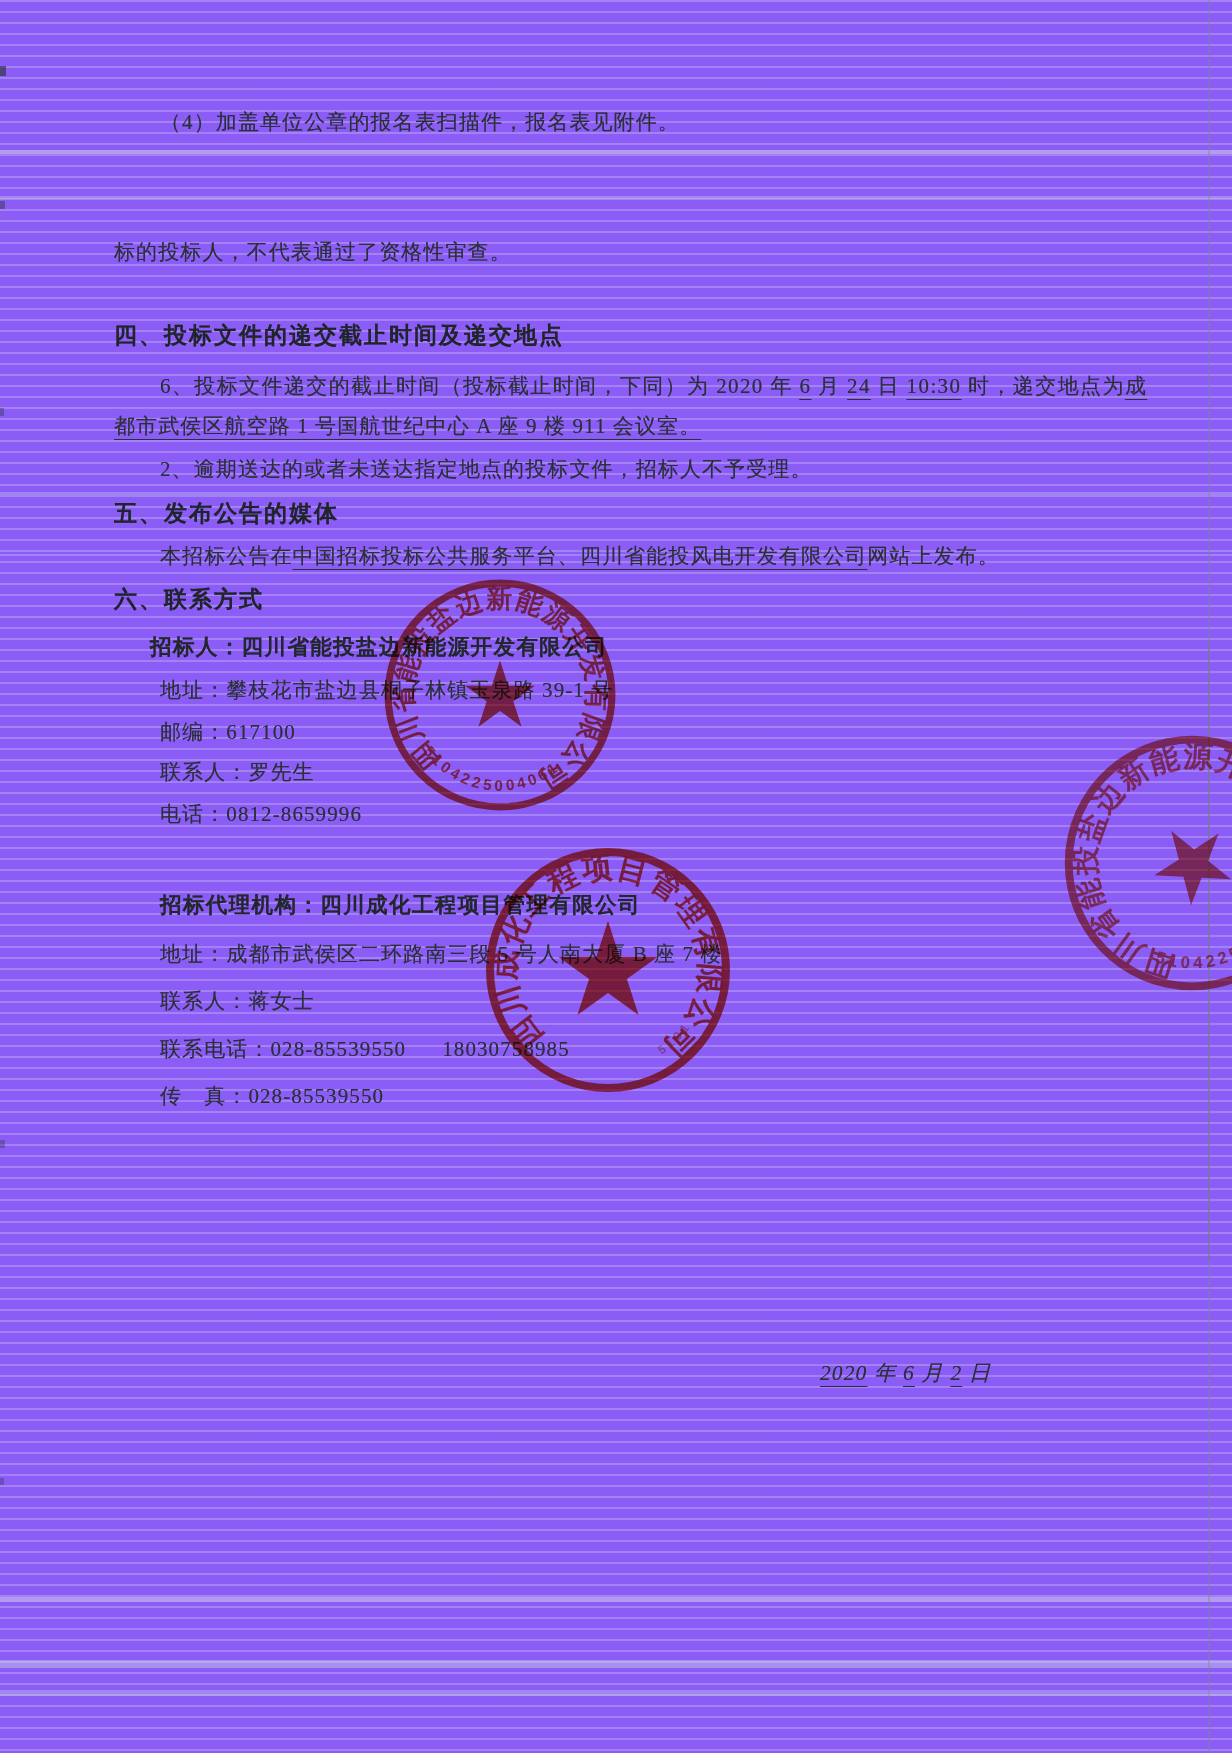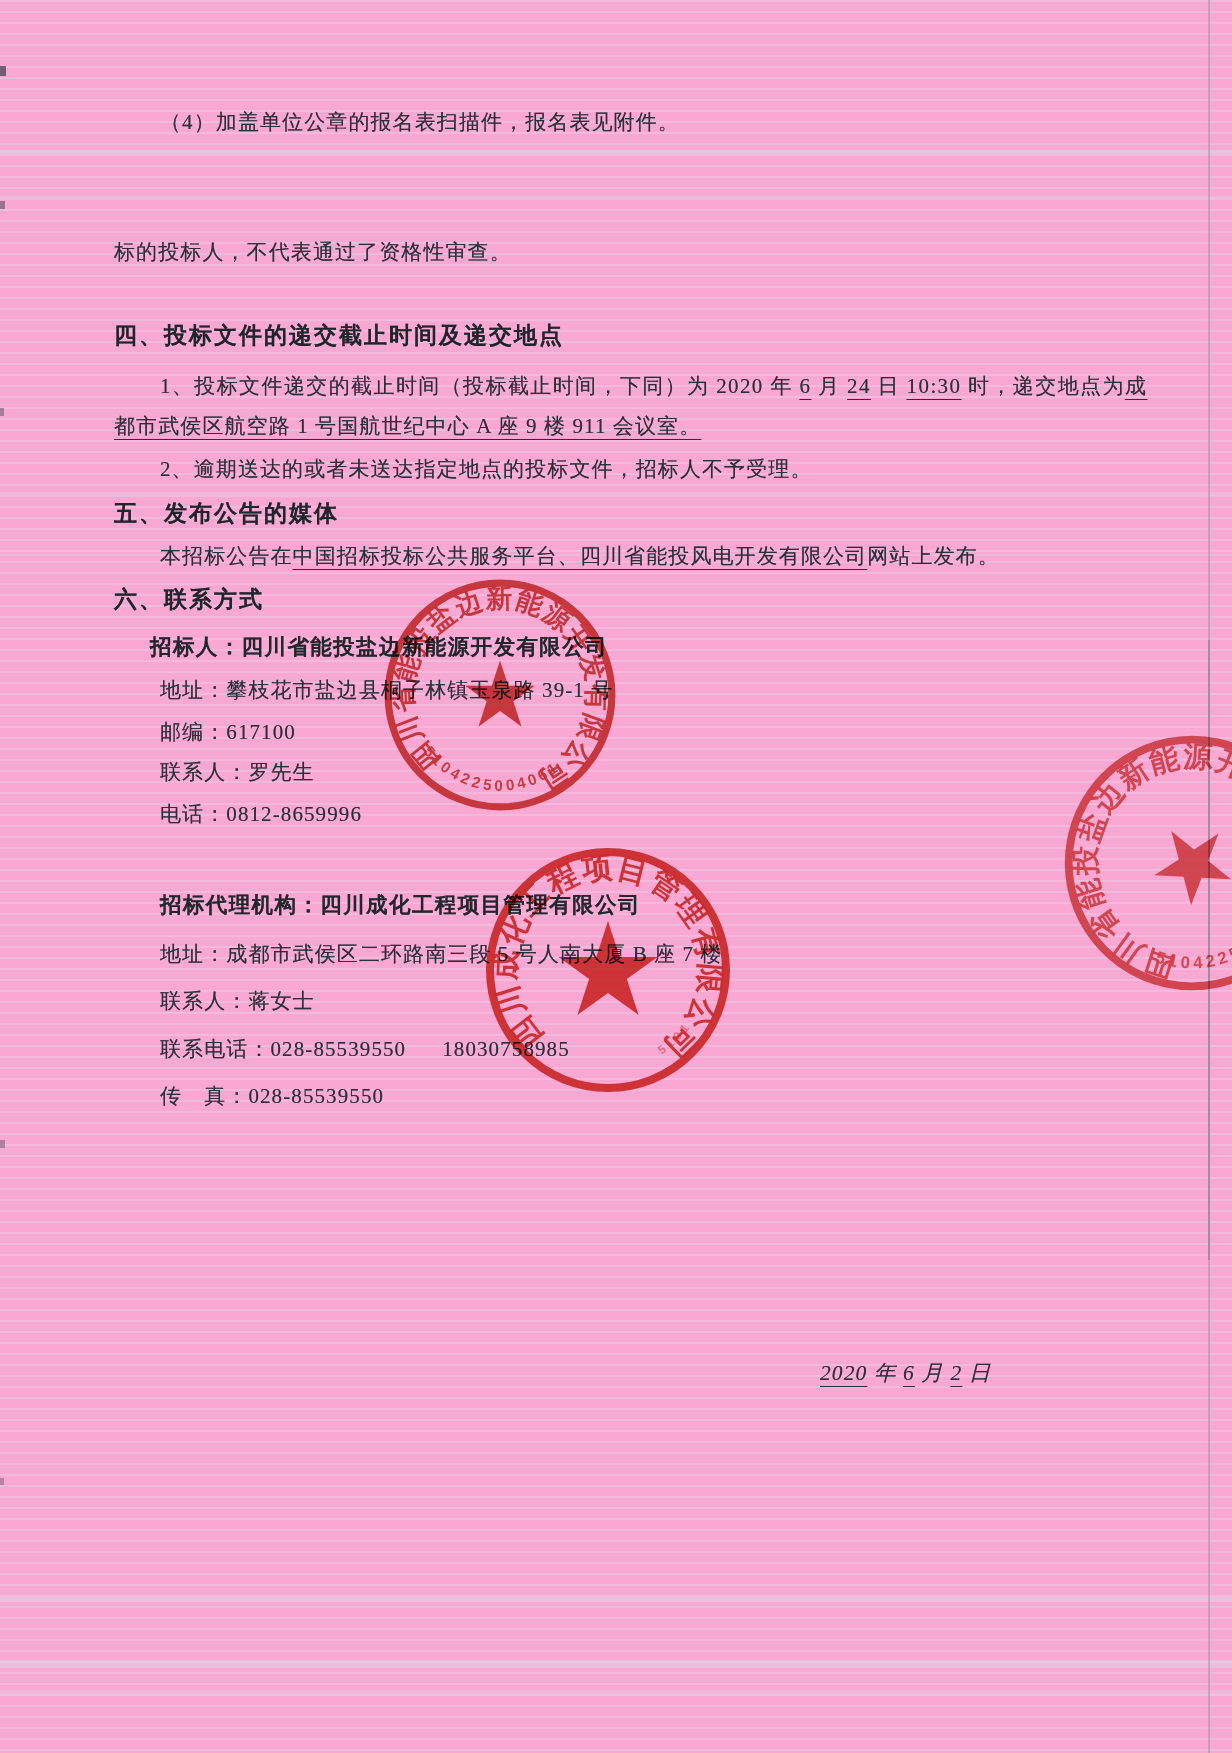--- a/index.html
+++ b/index.html
@@ -1,20 +1,20 @@
 <!DOCTYPE html>
 <html><head>
 <meta charset="utf-8">
 <style>
   html,body{margin:0;padding:0;background:#e9edf2;}
   .page{
     position:relative;
     width:1232px;height:1753px;
     margin:0 auto;
-    background:#f9a8d4;
+    background:#8b5cf6;
     overflow:hidden;
     font-family:"Liberation Serif", serif;
     color:#2b3038;
   }
   
   .page::before{
     content:"";
     position:absolute;inset:0;
     background:repeating-linear-gradient(180deg,
       rgba(222,230,238,0.28) 0px, rgba(222,230,238,0.28) 2px,
@@ -78,21 +78,21 @@
   <div class="scan-vline" style="left:1208px;">
       <span class="dark"></span>
     </div>
 
   <div class="line" style="left:160px;top:108px;">（4）加盖单位公章的报名表扫描件，报名表见附件。</div>
   <div class="line" style="left:114px;top:238px;">标的投标人，不代表通过了资格性审查。</div>
 
   <div class="line heading" style="left:114px;top:320px;">四、投标文件的递交截止时间及递交地点</div>
 
   <div class="line" style="left:160px;top:372px;letter-spacing:1.4px;">
-    <span>1、投标文件递交的截止时间（投标截止时间，下同）为 2020 年 </span><span class="u">6</span><span> 月 </span><span class="u">24</span><span> 日 </span><span class="u">10:30</span><span> 时，递交地点为</span><span class="u">成</span>
+    <span>6、投标文件递交的截止时间（投标截止时间，下同）为 2020 年 </span><span class="u">6</span><span> 月 </span><span class="u">24</span><span> 日 </span><span class="u">10:30</span><span> 时，递交地点为</span><span class="u">成</span>
   </div>
   <div class="line" style="left:114px;top:412px;">
     <span class="u">都市武侯区航空路 1 号国航世纪中心 A 座 9 楼 911 会议室。</span>
   </div>
   <div class="line" style="left:160px;top:455px;">2、逾期送达的或者未送达指定地点的投标文件，招标人不予受理。</div>
 
   <div class="line heading" style="left:114px;top:498px;">五、发布公告的媒体</div>
   <div class="line" style="left:160px;top:542px;">
     <span>本招标公告在</span><span class="u">中国招标投标公共服务平台、四川省能投风电开发有限公司</span><span>网站上发布。</span>
   </div>

